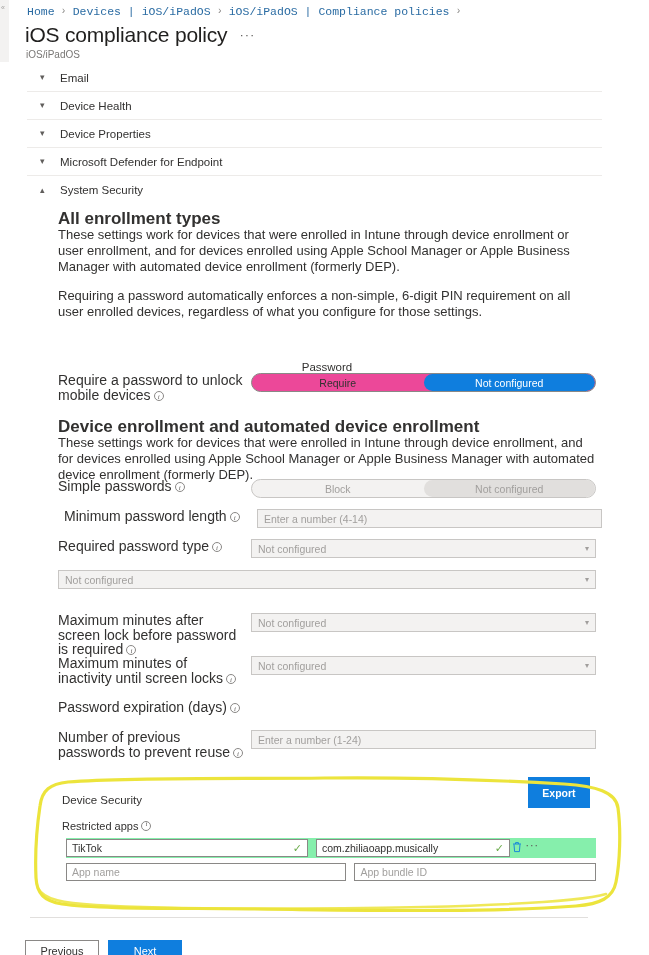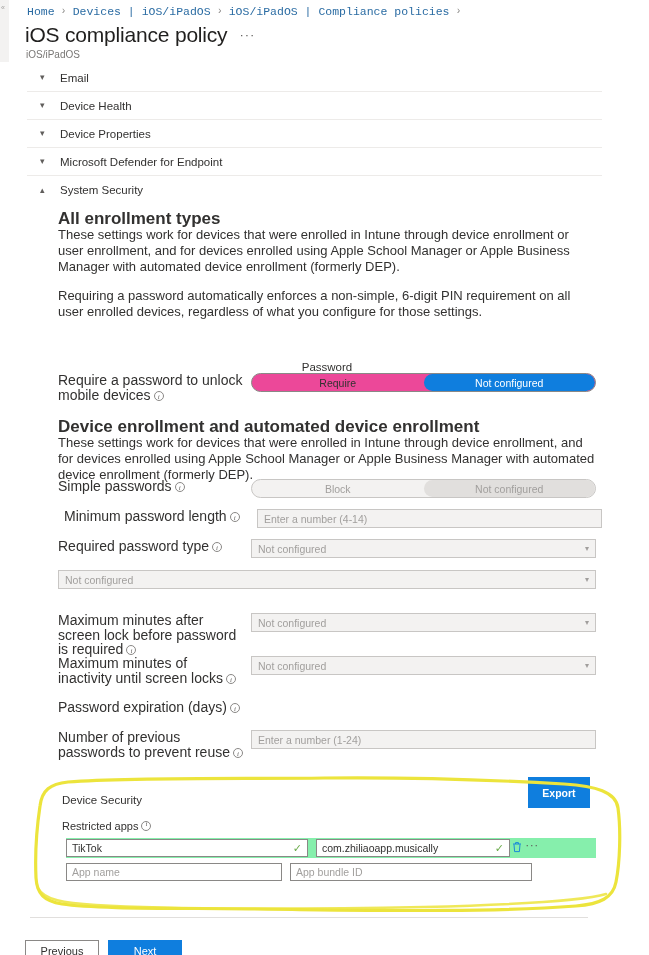--- a/index.html
+++ b/index.html
@@ -508,21 +508,21 @@
     </div>
     <div class="trash-ico">
       <svg width="10" height="12" viewBox="0 0 10 12" aria-hidden="true">
         <path d="M1 3h8M3.6 3V1.6h2.8V3M2 3.4l.6 7.2h4.8L8 3.4" fill="none" stroke="#0f7ede" stroke-width="0.9"></path>
       </svg>
     </div>
     <div class="more-ico">···</div>
   </div>
 
   <div class="app-row" style="margin-top:4px;">
-    <div class="app-inp" style="width:216px;">
+    <div class="app-inp" style="width:281px;">
       <span class="ph">App name</span>
     </div>
     <div style="width:8px;"></div>
     <div class="app-inp" style="width:242px;">
       <span class="ph">App bundle ID</span>
     </div>
   </div>
 </div>
 
 <div class="annotation">

